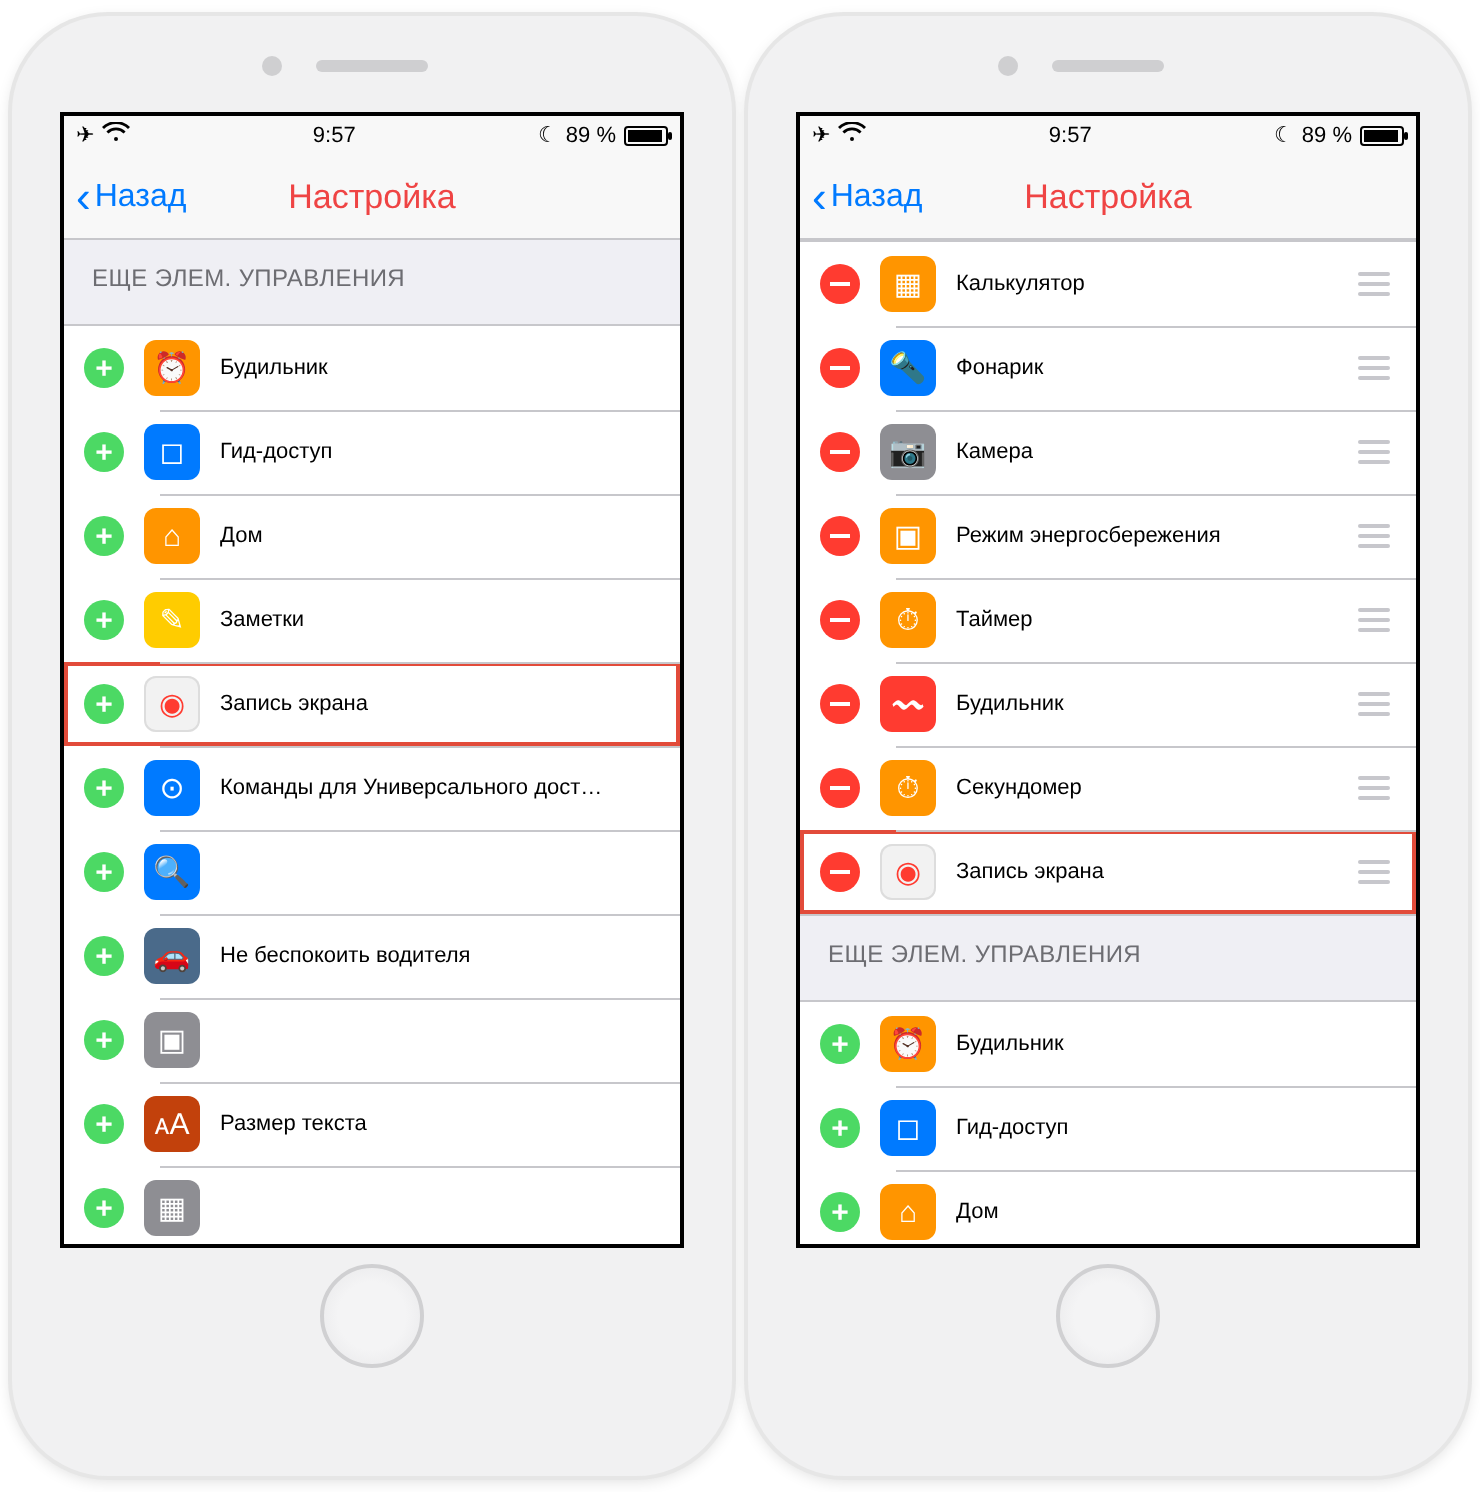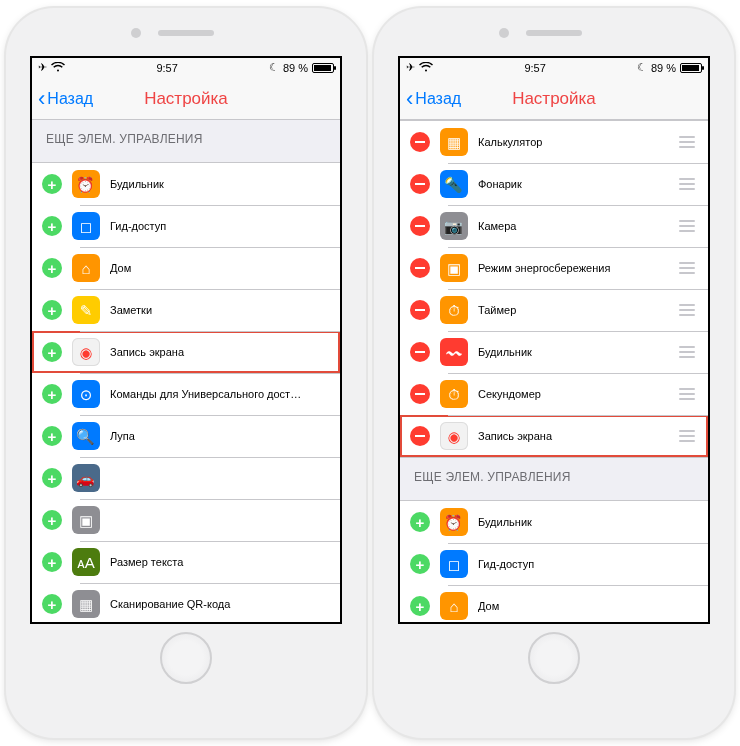--- a/index.html
+++ b/index.html
@@ -68,21 +68,21 @@
   .label { flex: 1; font-size: 11px; color:#000; white-space:nowrap; overflow:hidden; text-overflow:ellipsis; }
   .drag {
     width: 18px; flex: 0 0 18px; display:flex; flex-direction:column; gap:3px; align-items:center; justify-content:center;
   }
   .drag span { display:block; width:16px; height:2px; background:#c7c7cc; border-radius:1px;}
   .highlight { box-shadow: inset 0 0 0 2px #e24b3a; }
   
   .ic-orange{background:#ff9500}.ic-blue{background:#007aff}.ic-yellow{background:#ffcc00}
   .ic-red{background:#ff3b30}.ic-gray{background:#8e8e93}.ic-bluegray{background:#4a6a8a}
   .ic-white{background:#f2f2f2; color:#ff3b30; box-shadow:inset 0 0 0 1px #ddd}
-  .ic-darkblue{background:#4d7c0f}
+  .ic-darkblue{background:#c2410c}
   .glyph{font-size:15px; line-height:1;}
 </style>
 </head>
 <body>
 
 <div class="stage">
 
   <div class="phone">
     <div class="camera"></div>
     <div class="speaker"></div>
@@ -155,47 +155,46 @@
               <div class="app-icon ic-blue">
                 <span class="glyph">⊙</span>
               </div>
               <div class="label">Команды для Универсального дост…</div>
             </div>
             <div class="row">
               <div class="ctrl add">+</div>
               <div class="app-icon ic-blue">
                 <span class="glyph">🔍</span>
               </div>
-              <div class="label">Лупа</div>
             </div>
             <div class="row">
               <div class="ctrl add">+</div>
               <div class="app-icon ic-bluegray">
                 <span class="glyph">🚗</span>
               </div>
+              <div class="label">Не беспокоить водителя</div>
             </div>
             <div class="row">
               <div class="ctrl add">+</div>
               <div class="app-icon ic-gray">
                 <span class="glyph">▣</span>
               </div>
             </div>
             <div class="row">
               <div class="ctrl add">+</div>
               <div class="app-icon ic-darkblue">
                 <span class="glyph">ᴀA</span>
               </div>
               <div class="label">Размер текста</div>
             </div>
             <div class="row">
               <div class="ctrl add">+</div>
               <div class="app-icon ic-gray">
                 <span class="glyph">▦</span>
               </div>
-              <div class="label">Сканирование QR-кода</div>
             </div>
             <div class="row"></div>
           </div>
       </div>
     </div>
     <div class="home-btn"></div>
   </div>
 
   <div class="phone">
     <div class="camera"></div>

